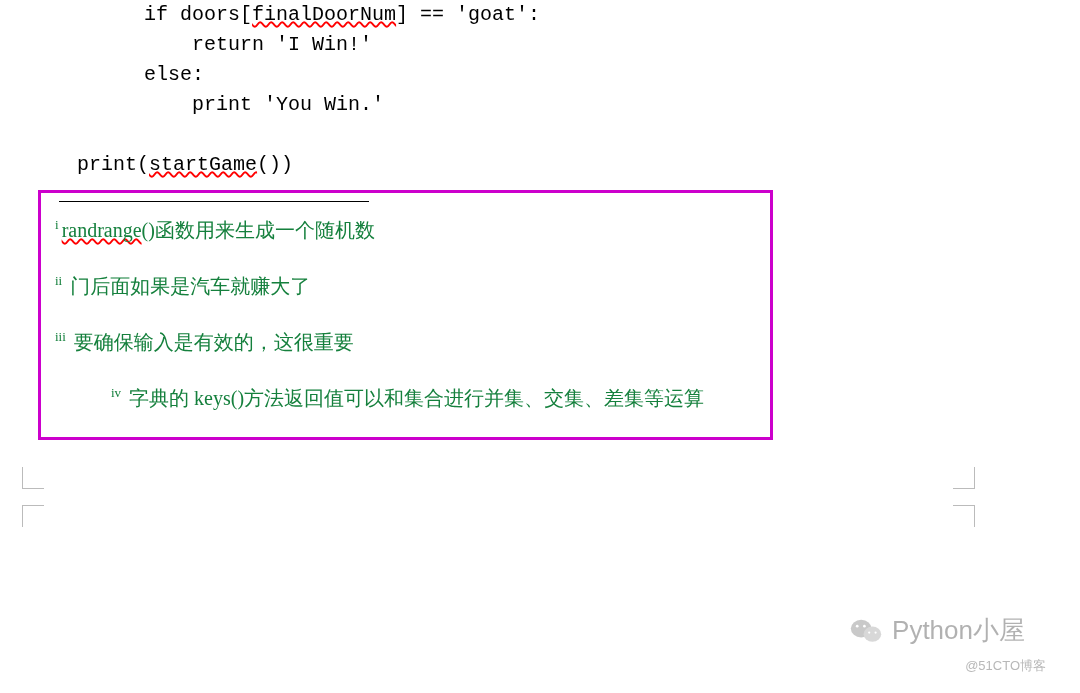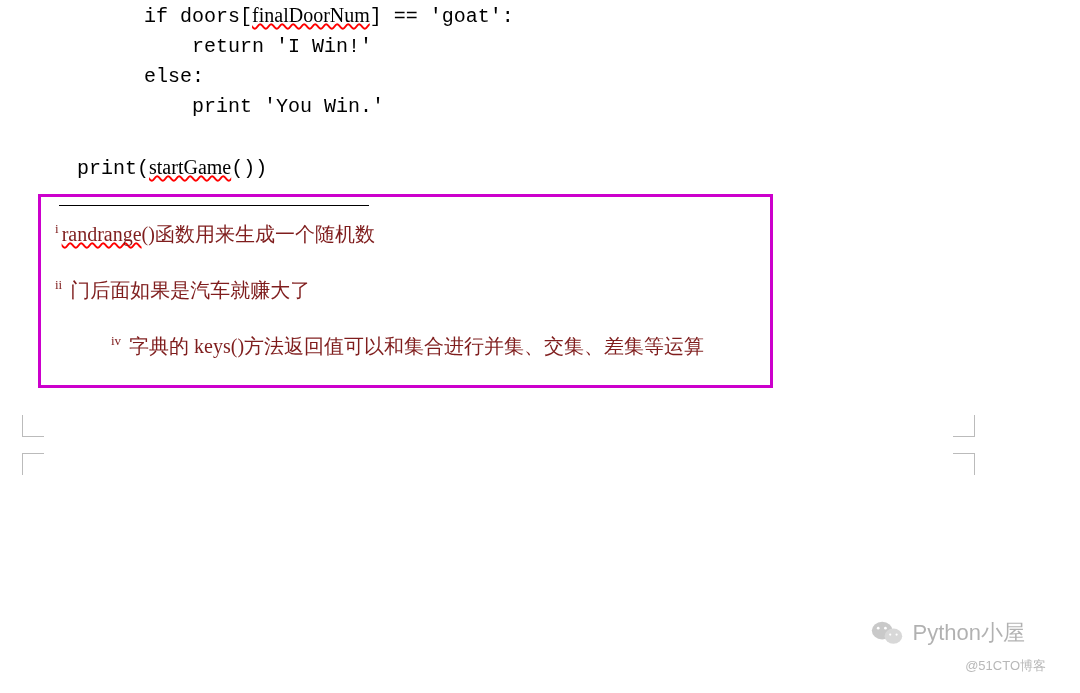--- a/index.html
+++ b/index.html
@@ -19,38 +19,37 @@
       font-family: Consolas, "Courier New", monospace;
       font-size: 20px;
       line-height: 1.5;
       color: #000;
       white-space: pre;
       padding-top: 0;
     }
     .wavy-red {
       text-decoration: underline wavy #ff0000;
       text-decoration-skip-ink: none;
-      font-family: Liberation Serif, serif;
     }
     .footnotes-box {
       border: 3px solid #cc00cc;
       margin-left: 38px;
       margin-top: 10px;
       width: 735px;
       padding: 8px 10px 25px 10px;
     }
     .footnotes-separator {
       border-top: 1.5px solid #000;
       width: 310px;
       margin-left: 8px;
       margin-bottom: 14px;
     }
     .footnote-line {
       font-size: 20px;
-      color: #7f1d1d;
+      color: #15803d;
       margin-bottom: 28px;
       line-height: 1.4;
       padding-left: 4px;
     }
     .footnote-line:last-child {
       margin-bottom: 0;
       text-align: center;
     }
     .fn-sup {
       font-size: 13px;
@@ -112,21 +111,21 @@
       width: 32px;
       height: 28px;
       position: relative;
     }
     .wechat-icon svg {
       width: 100%;
       height: 100%;
     }
     .wechat-text {
       font-family: "Microsoft YaHei", sans-serif;
-      font-size: 22px;
+      font-size: 26px;
       color: #555;
     }
     .watermark-51cto {
       position: absolute;
       right: 34px;
       bottom: 18px;
       font-family: "Microsoft YaHei", sans-serif;
       font-size: 13px;
       color: #b8b8b8;
     }
@@ -143,20 +142,23 @@
 
 <div class="footnotes-box">
   <div class="footnotes-separator"></div>
   <div class="footnote-line">
     <span class="fn-sup">i</span><span class="wavy-red">randrange</span><span>()函数用来生成一个随机数</span>
   </div>
   <div class="footnote-line">
     <span class="fn-sup">ii</span><span> 门后面如果是汽车就赚大了</span>
   </div>
   <div class="footnote-line">
+    <span class="fn-sup">iii</span><span> 要确保输入是有效的，这很重要</span>
+  </div>
+  <div class="footnote-line">
     <span class="fn-sup">iv</span><span> 字典的 keys()方法返回值可以和集合进行并集、交集、差集等运算</span>
   </div>
 </div>
 
 <div class="page-gap">
   <div class="page-corner-left-b"></div>
   <div class="page-corner-right-b"></div>
   <div class="page-corner-left"></div>
   <div class="page-corner-right"></div>
 </div>

